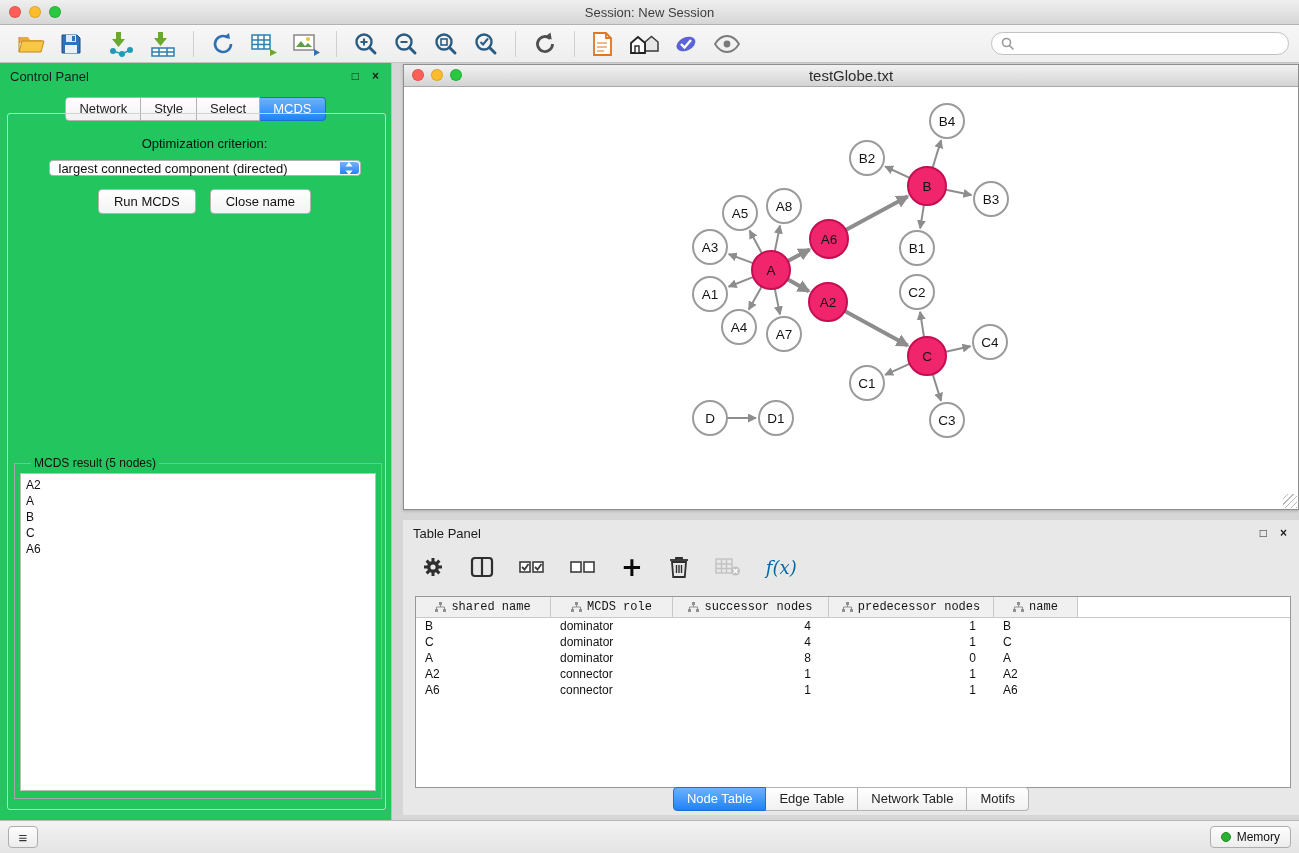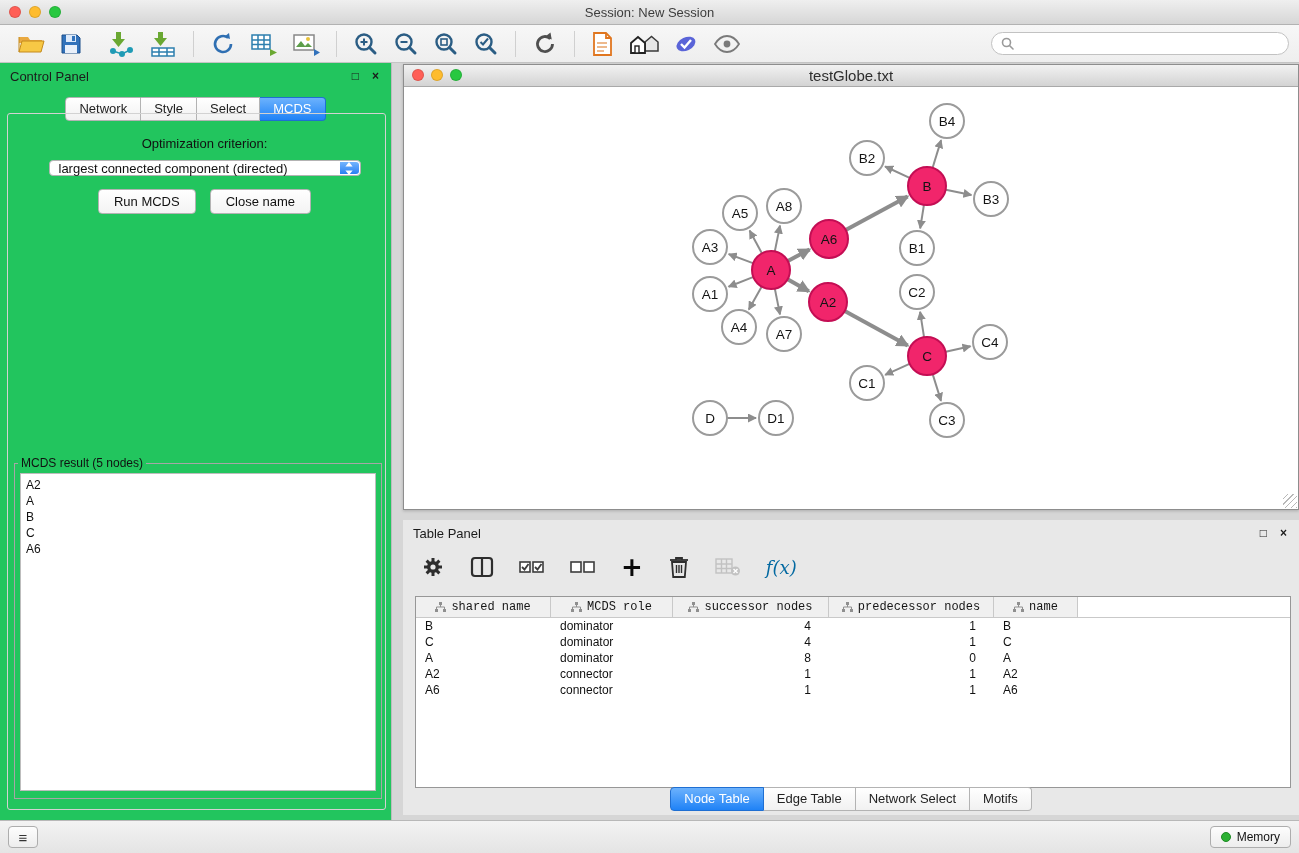--- a/index.html
+++ b/index.html
@@ -45,21 +45,21 @@
   .dropdown { margin:9px auto 0; width:312px; height:16px; background:#fff; border:1px solid #b3b3b3;
     border-radius:4px; display:flex; align-items:center; font-size:13px; color:#111; padding-left:9px; position:relative; cursor:default; }
   .dd-btn { position:absolute; right:1px; top:1px; bottom:1px; width:19px;
     background:linear-gradient(#74b4fd,#2a80f2); border-radius:0 3px 3px 0;
     display:flex; align-items:center; justify-content:center; }
   .btn-row { display:flex; justify-content:center; gap:14px; margin-top:13px; }
   .btn { background:linear-gradient(#ffffff,#f3f3f3); border:1px solid #b3b3b3; border-radius:4px;
     font-size:13px; font-family:inherit; color:#111; padding:4px 15px; cursor:default; }
   .result-box { position:absolute; left:6px; right:3px; top:342px; bottom:10px;
     border:1px solid #a6a6a6; position:absolute; }
-  .result-box legend { font-size:12px; color:#111; padding:0 3px; margin-left:3px; }
+  .result-box legend { font-size:12px; color:#111; padding:0 3px; margin-left:16px; }
   .result-list { position:absolute; left:5px; right:5px; top:3px; bottom:7px; background:#fff;
     border:1px solid #bdbdbd; padding:3px 5px; font-size:12px; line-height:16px; color:#111; overflow:auto; }
 
   
   .right-area { flex:1; position:relative; background:#d6d6d6; }
 
   
   .network-window { position:absolute; left:11px; top:1px; right:0; height:446px;
     border:1px solid #8d8d8d; background:#fff; display:flex; flex-direction:column; box-shadow:0 1px 3px rgba(0,0,0,0.2); }
   .net-titlebar { height:22px; background:linear-gradient(#f2f2f2,#d3d3d3); border-bottom:1px solid #a9a9a9; position:relative; flex:0 0 22px; }
@@ -520,21 +520,21 @@
                 <div class="dt-cell" style="width: 122px;">connector</div>
                 <div class="dt-cell num" style="width: 156px;">1</div>
                 <div class="dt-cell num" style="width: 165px;">1</div>
                 <div class="dt-cell" style="width: 84px;">A6</div>
               </div>
             </div>
         </div>
         <div class="tp-tabs tabbar" id="tp-tabs">
             <div class="tab active">Node Table</div>
             <div class="tab">Edge Table</div>
-            <div class="tab">Network Select</div>
+            <div class="tab">Network Table</div>
             <div class="tab">Motifs</div>
           </div>
       </div>
     </div>
   </div>
 
   <div class="statusbar">
     <button class="sb-btn">
       <span>≡</span>
     </button>

